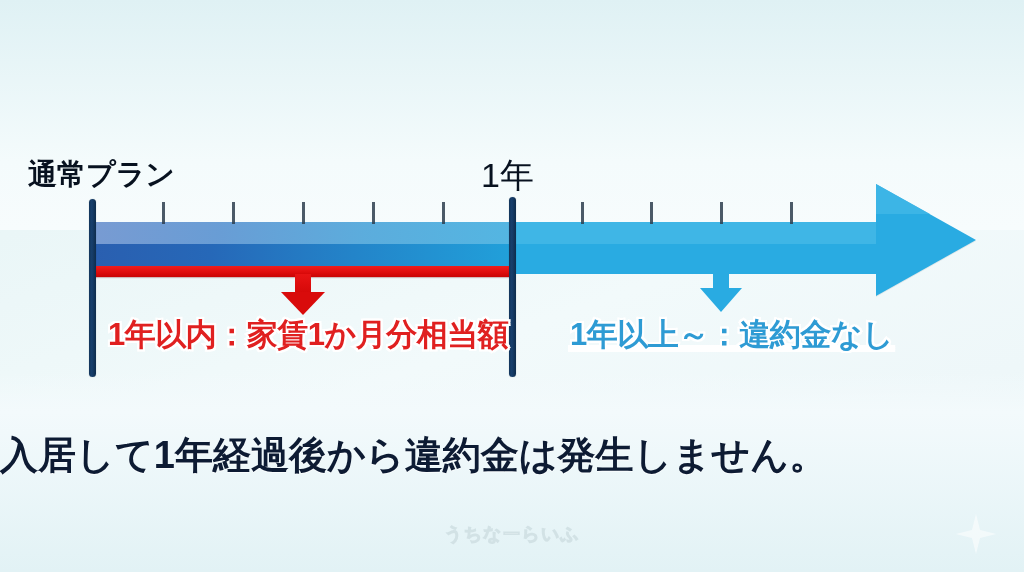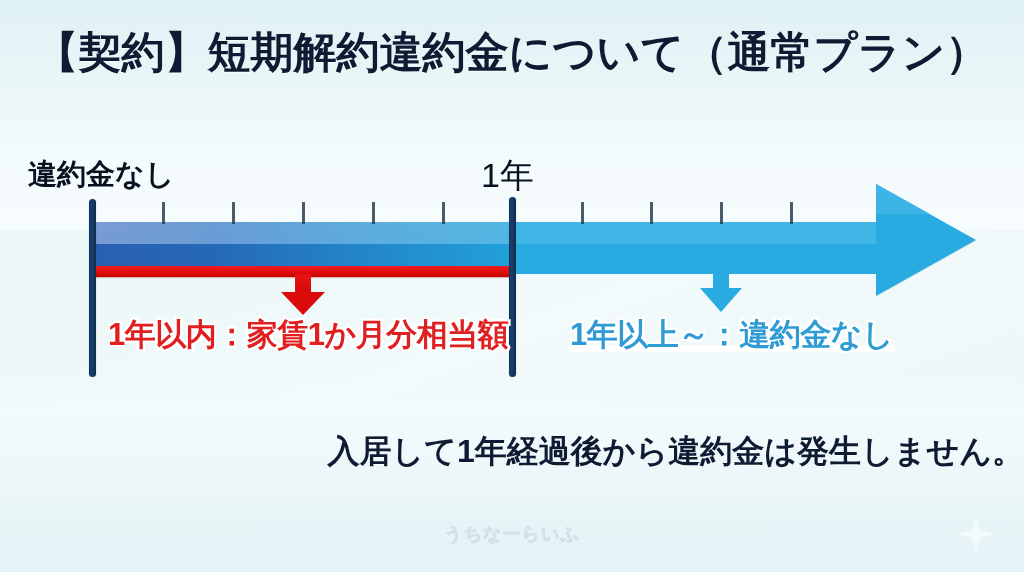--- a/index.html
+++ b/index.html
@@ -199,22 +199,22 @@
        2px 0 0 #fff, -2px 0 0 #fff, 0 2px 0 #fff, 0 -2px 0 #fff,
        2px 2px 0 #fff, -2px -2px 0 #fff, 2px -2px 0 #fff, -2px 2px 0 #fff;
     text-decoration: underline;
   }
 
   
   #footer-text {
     position: absolute;
     left: 0; top: 430px;
     width: 1024px;
-    text-align: right;
-    font-size: 32px;
+    text-align: left;
+    font-size: 38px;
     font-weight: bold;
     color: #0d1b33;
     white-space: nowrap;
     text-shadow: 0 1px 0 rgba(255,255,255,0.7);
   }
 
   
   #watermark {
     position: absolute;
     left: 0; top: 522px;
@@ -235,23 +235,22 @@
   }
 </style>
 </head>
 <body>
 
 <div id="stage">
 
   <div id="wash-top"></div>
   <div id="wash-bottom"></div>
 
-  <div id="title">【契約】短期解約違約金について（通常プラン）</div>
-
-  <div id="label-start">違約金なし</div>
+
+  <div id="label-start">通常プラン</div>
   <div id="label-oneyear">1年</div>
 
   <div id="timeline">
 
     <div class="band" id="band-left-top"></div>
     <div class="band" id="band-left-mid"></div>
     <div class="band" id="band-right-top"></div>
     <div class="band" id="band-right-mid"></div>
 
     <div id="arrow-head"></div>

